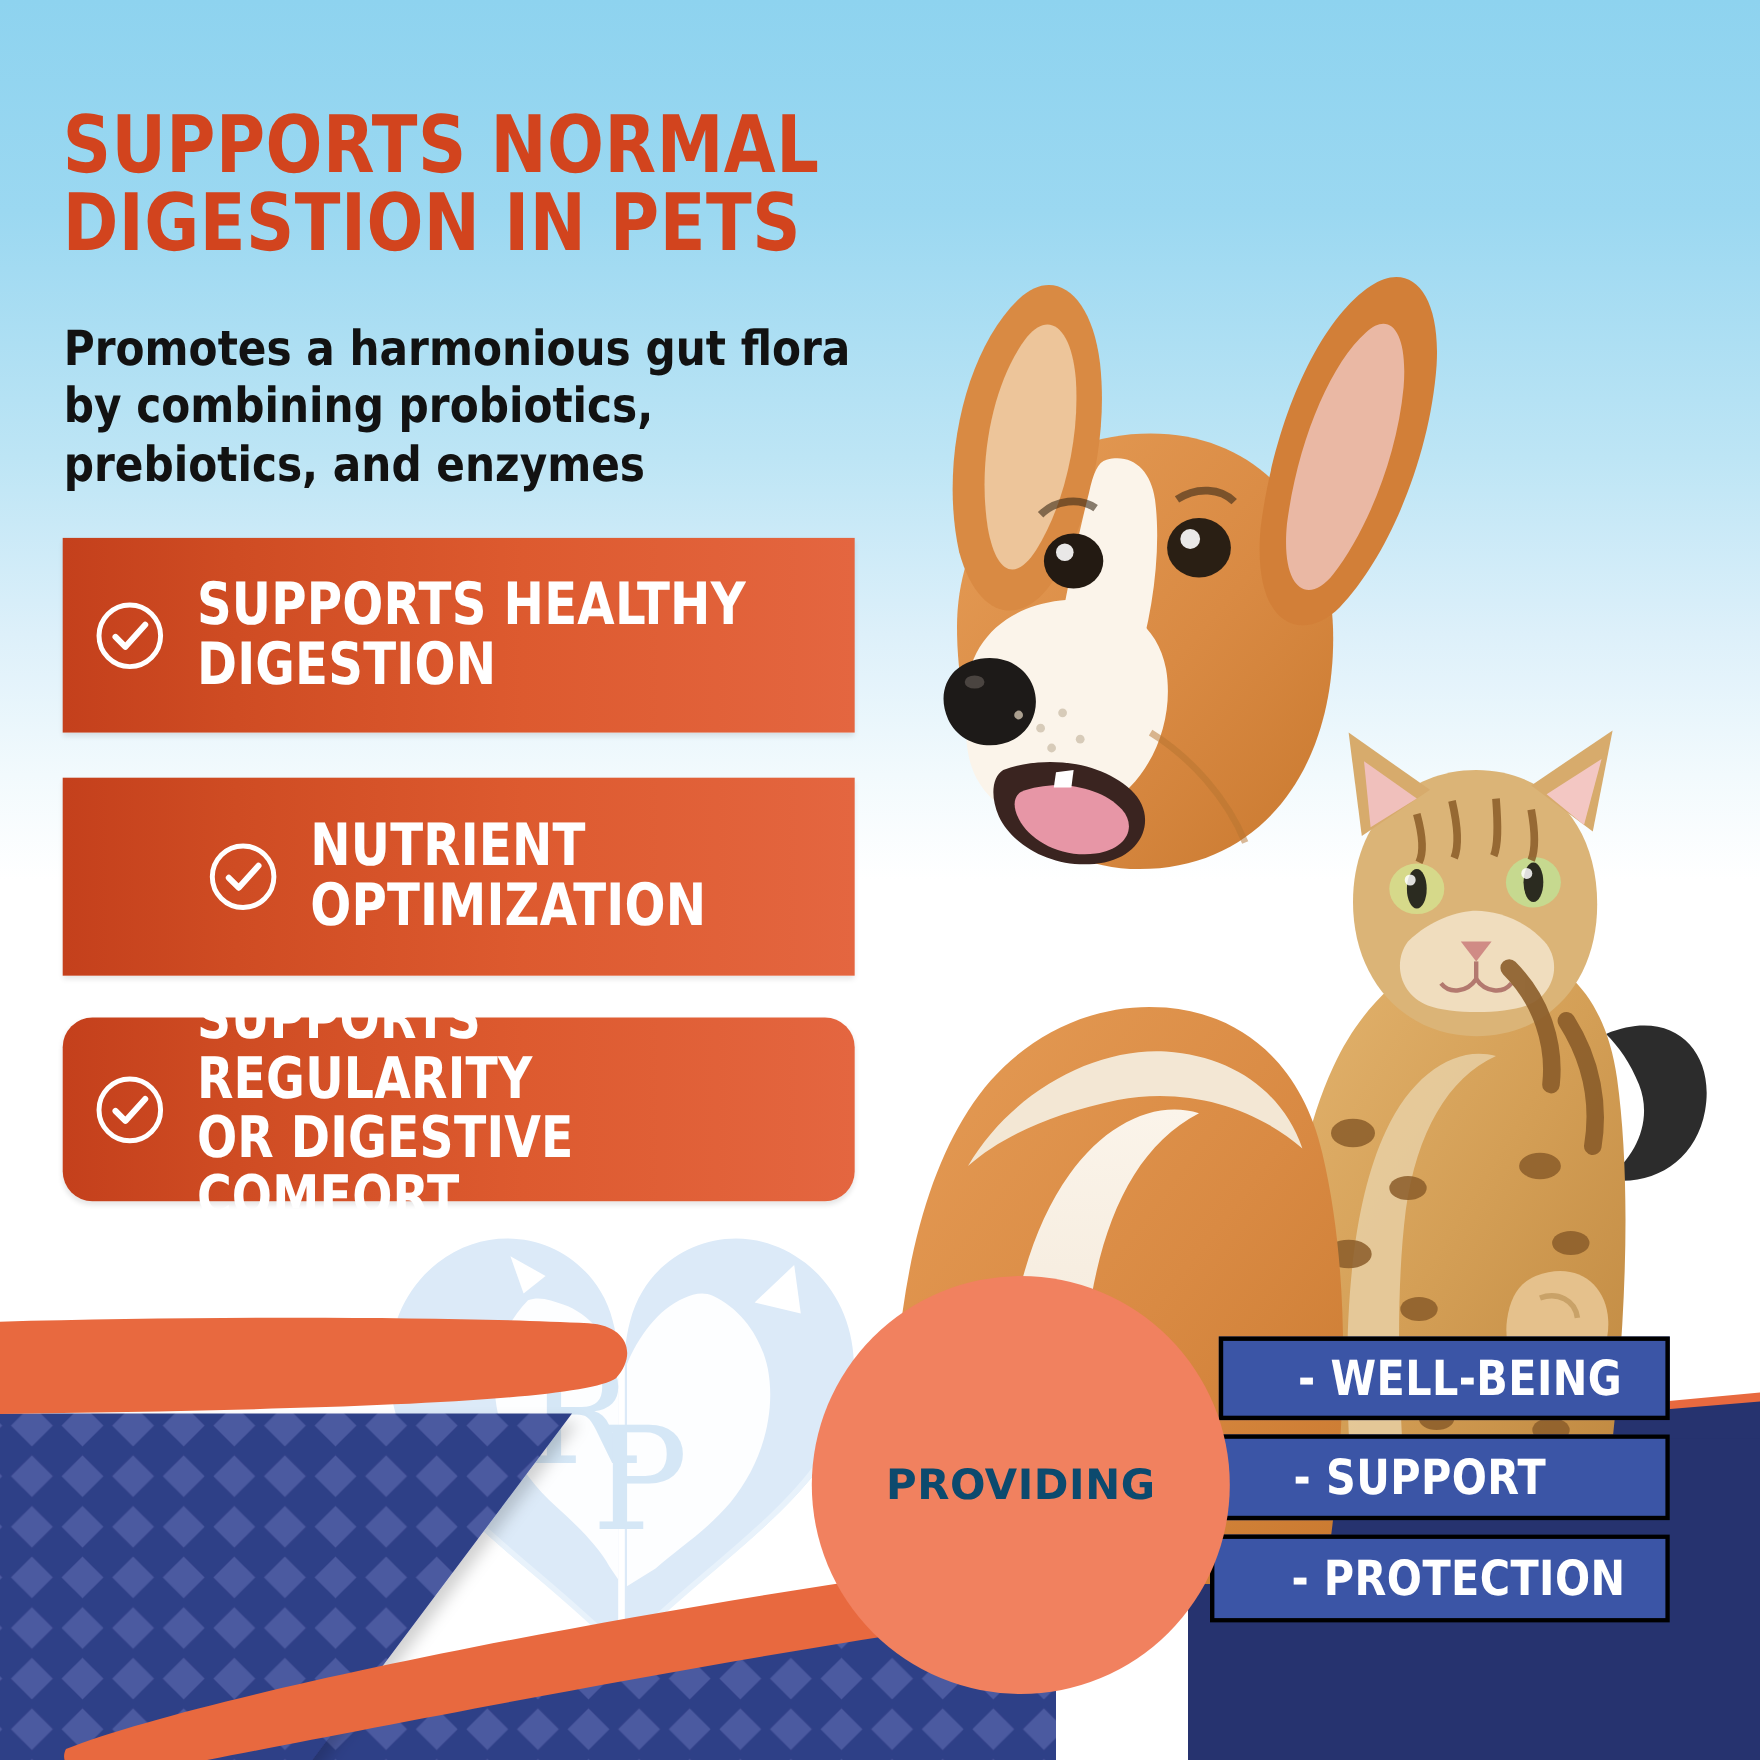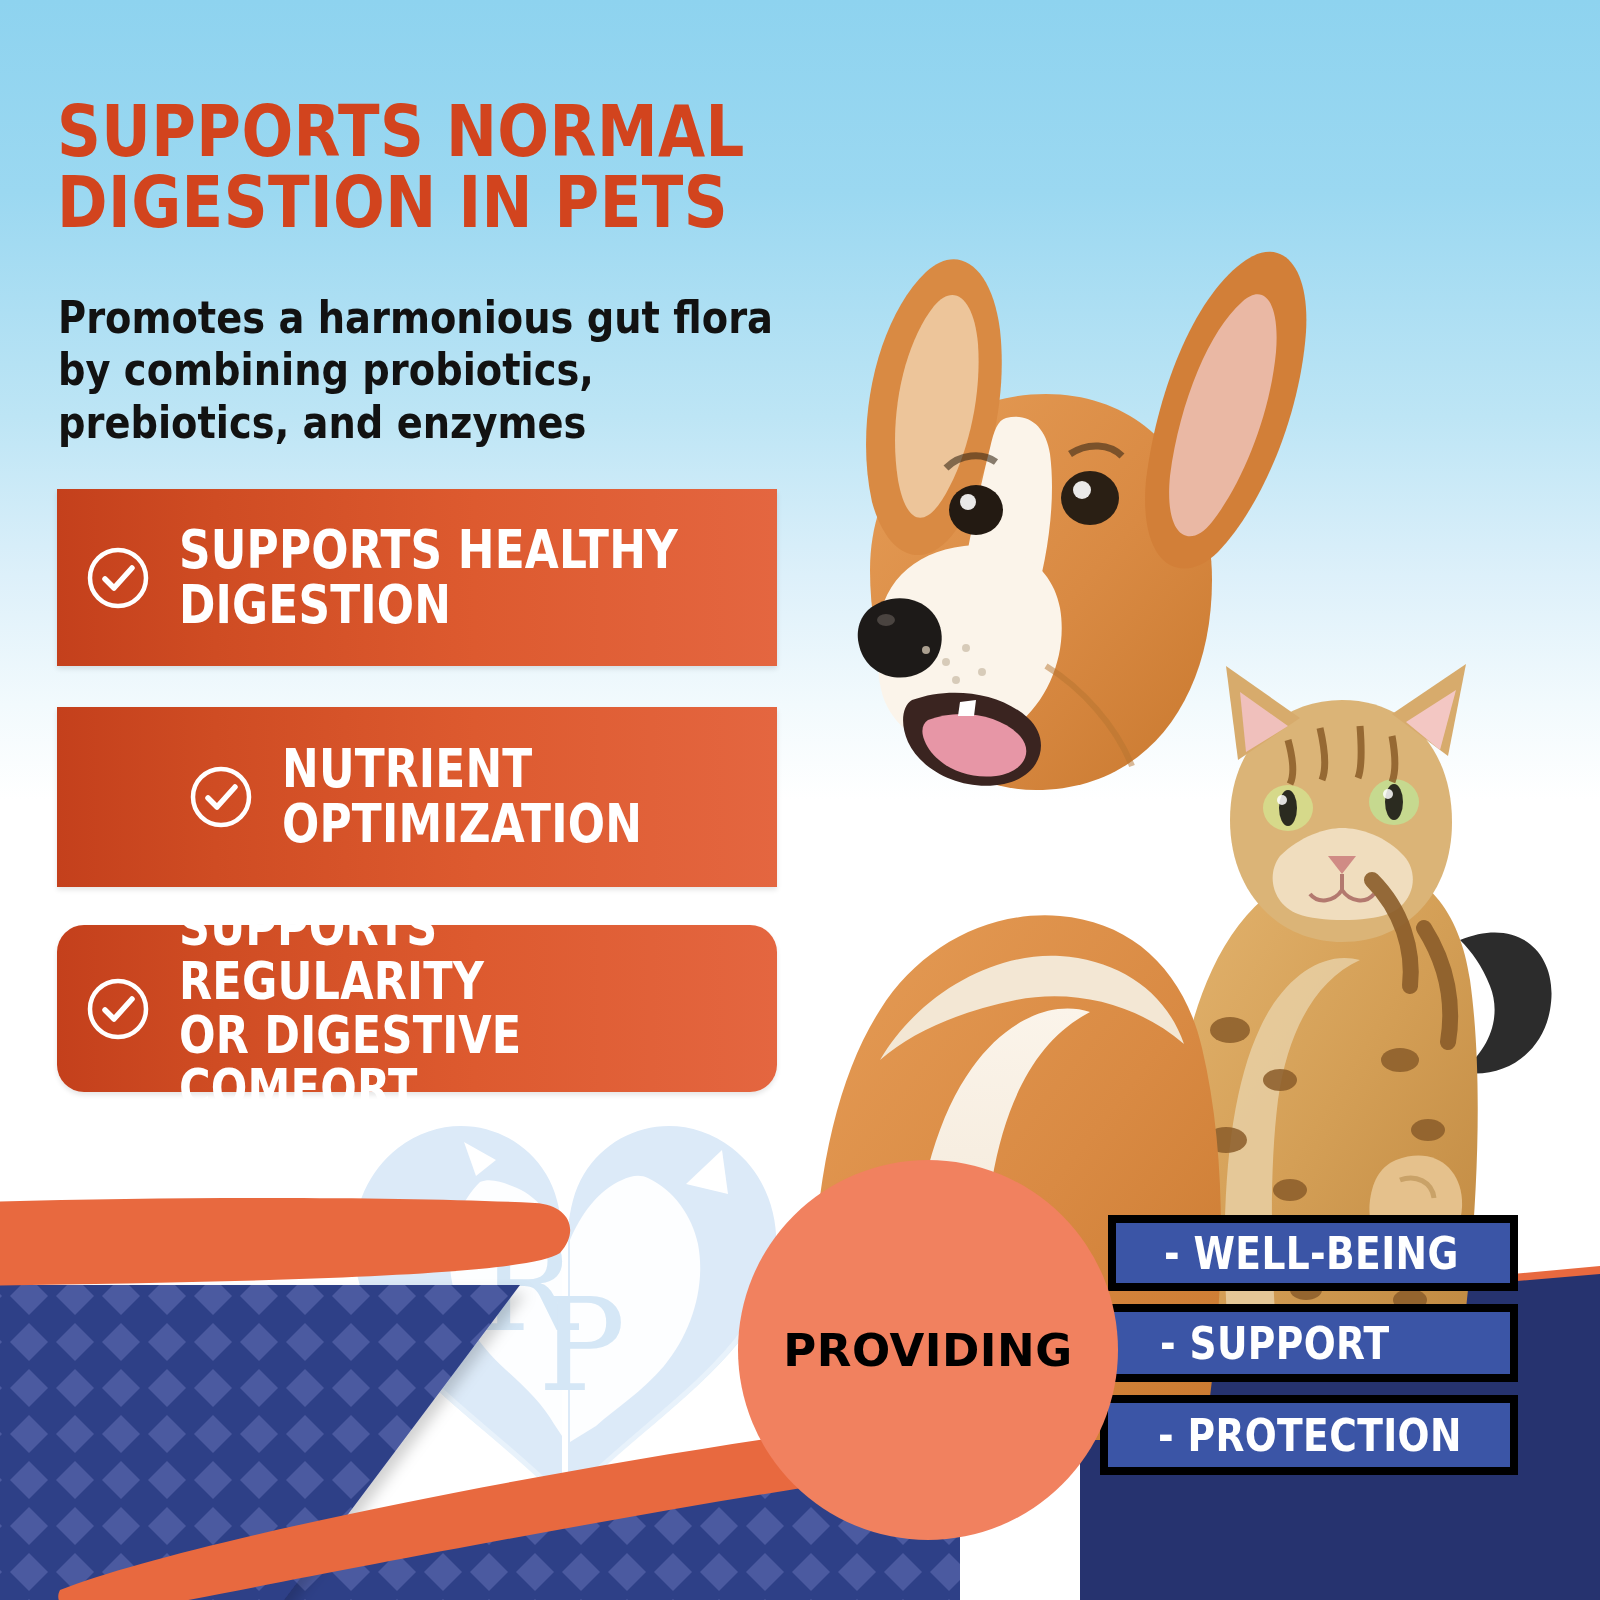--- a/index.html
+++ b/index.html
@@ -91,36 +91,37 @@
 
   
   .providing-circle{
     position:absolute;left:738px;top:1160px;width:380px;height:380px;
     border-radius:50%;
     background:#f1815f;
     display:flex;align-items:center;justify-content:center;
     z-index:40;
   }
   .providing-text{
-    color:#000000;
+    color:#0c4a6e;
     font-family:"DejaVu Sans","Liberation Sans",sans-serif;
     font-weight:bold;
-    font-size:45px;
+    font-size:38px;
     letter-spacing:0.5px;
     text-transform:uppercase;
   }
 
   
   .benefit-bar{
     position:absolute;
     background:#3b55a6;
-    border:8px solid #000000;
+    border:4px solid #000000;
     display:flex;align-items:center;
     z-index:30;
     box-sizing:border-box;
+    padding-left:20px;
   }
   .bb1{left:1108px;top:1215px;width:410px;height:76px;}
   .bb2{left:1090px;top:1304px;width:428px;height:78px;}
   .bb3{left:1100px;top:1395px;width:418px;height:80px;}
   .benefit-label{
     color:#ffffff;
     font-family:"DejaVu Sans Condensed","Liberation Sans Narrow","Liberation Sans",sans-serif;
     font-weight:bold;
     font-size:44px;
     letter-spacing:0.4px;

